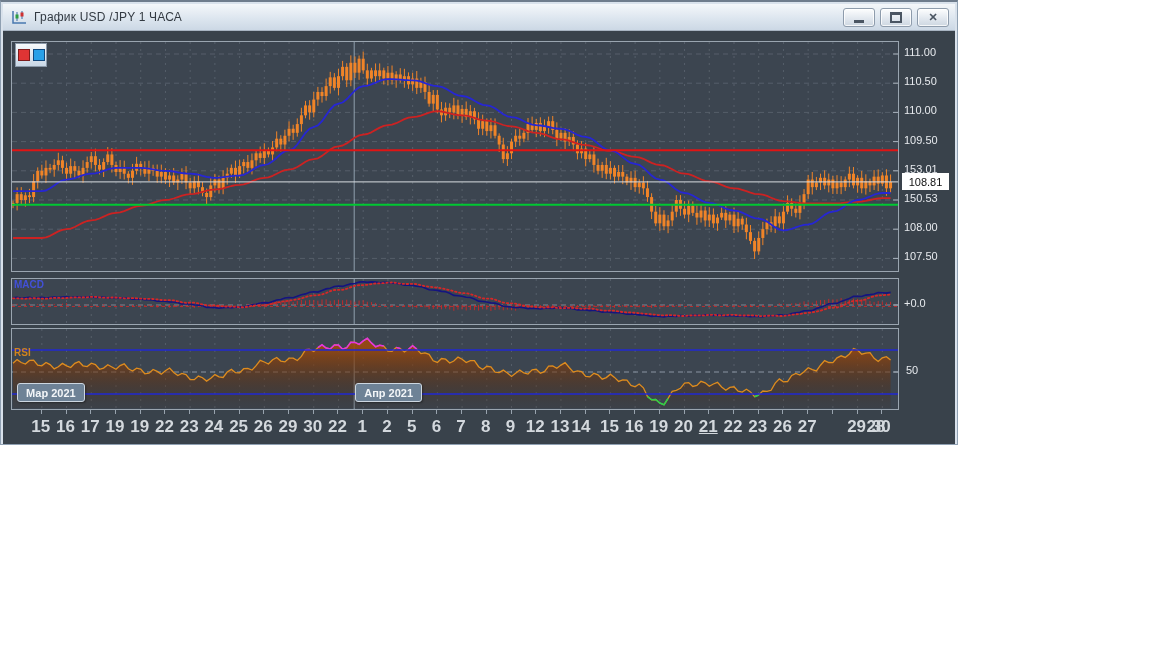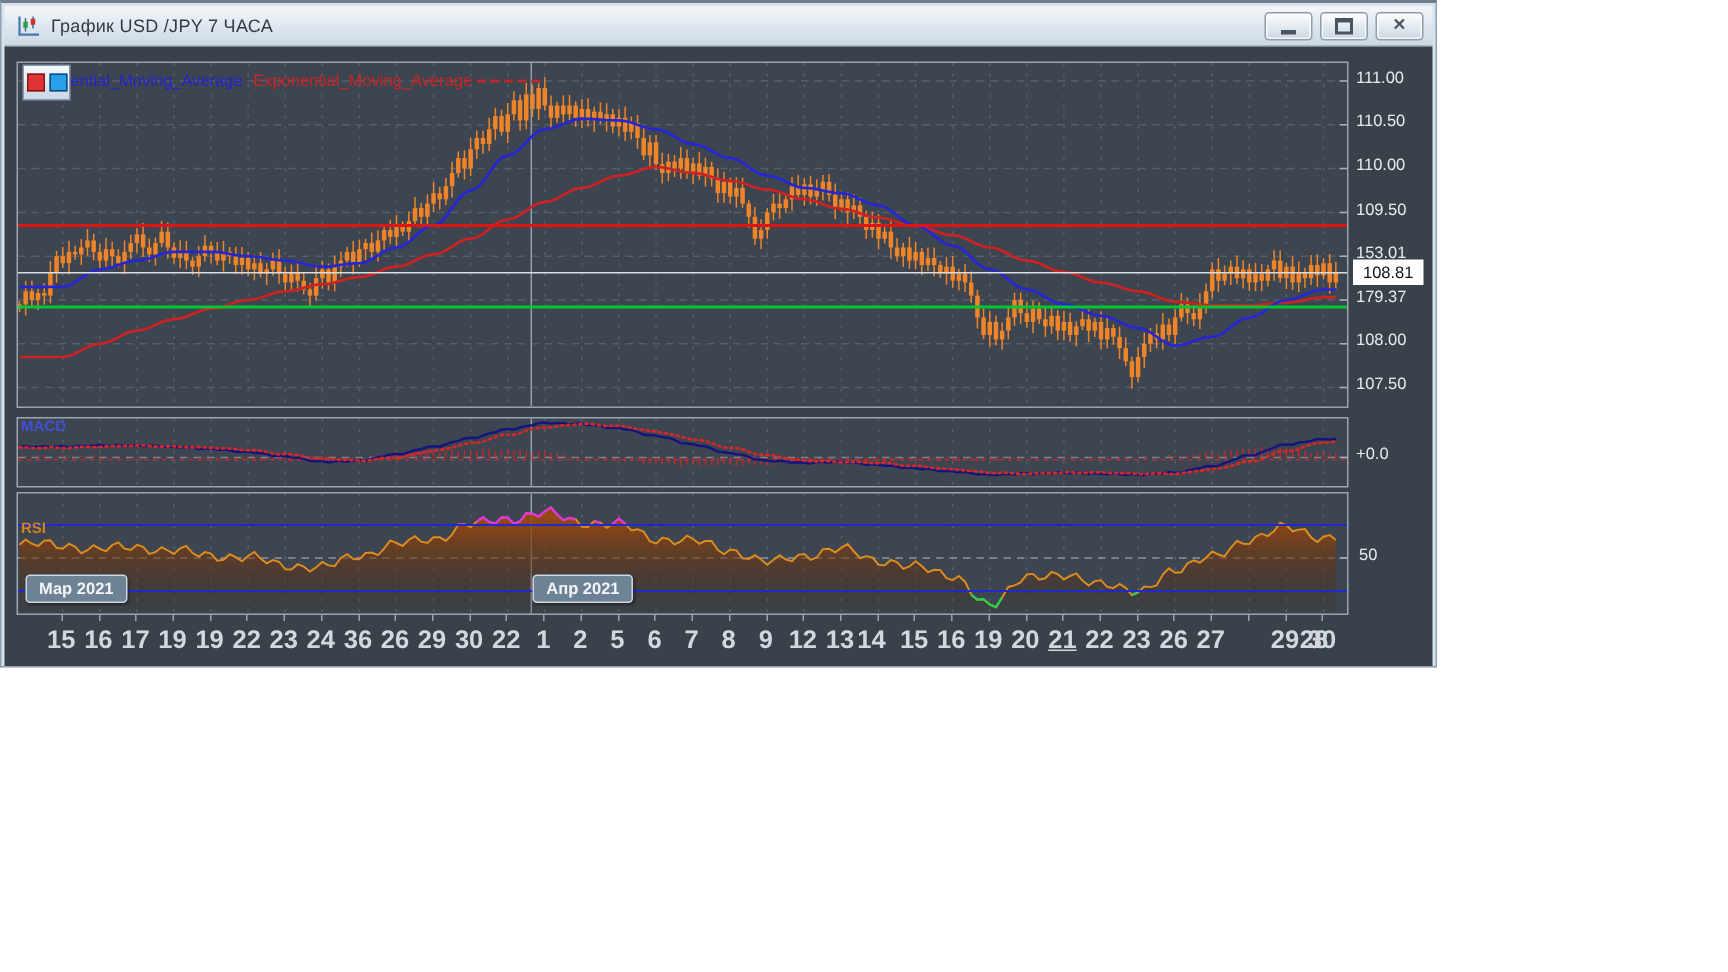--- a/index.html
+++ b/index.html
@@ -56,21 +56,21 @@
   <div class="titlebar">
     <span class="app-icon">
       <svg width="16" height="15" viewBox="0 0 16 15">
         <path d="M2 1 V13 H15" stroke="#4878b0" stroke-width="1.5" fill="none"></path>
         <line x1="6" y1="2" x2="6" y2="11" stroke="#3a6aa0"></line>
         <rect x="4.5" y="4.5" width="3" height="4" fill="#2e9e42"></rect>
         <line x1="11" y1="1" x2="11" y2="9" stroke="#3a6aa0"></line>
         <rect x="9.5" y="2.5" width="3" height="4" fill="#cf3030"></rect>
       </svg>
     </span>
-    <span class="title-text">График USD /JPY  7 ЧАСА</span>
+    <span class="title-text">График USD /JPY  1 ЧАСА</span>
     <span class="winbtns">
       <span class="winbtn">
           <span class="g-min"></span>
         </span>
       <span class="winbtn">
           <span class="g-res"></span>
         </span>
       <span class="winbtn">
           <span class="g-close">✕</span>
         </span>
@@ -880,34 +880,29 @@
     </div>
 
     <span class="pane-label" id="macd-label">MACD</span>
     <span class="pane-label" id="rsi-label">RSI</span>
 
     <div class="legend">
       <span class="legend-box">
         <span class="sq sq-red"></span>
         <span class="sq sq-blue"></span>
       </span>
-      <span class="legend-text">
-        <span class="lt-blue">ential_Moving_Average</span>
-        <span class="lt-red">Exponential_Moving_Average</span>
-        <span class="lt-dash"></span>
-      </span>
     </div>
 
     <div class="axis-col" id="price-axis">
         <span style="top: 15px;">111.00</span>
         <span style="top: 44.2px;">110.50</span>
         <span style="top: 73.4px;">110.00</span>
         <span style="top: 102.6px;">109.50</span>
         <span style="top: 131.8px;">153.01</span>
-        <span style="top: 161px;">179.37</span>
+        <span style="top: 161px;">150.53</span>
         <span style="top: 190.2px;">108.00</span>
         <span style="top: 219.4px;">107.50</span>
       </div>
     <div class="price-box" id="price-box" style="top: 142.396px;">108.81</div>
     <span class="macd-zero" id="macd-zero" style="top: 266px;">+0.0</span>
     <span class="rsi-fifty" id="rsi-fifty" style="top: 333px;">50</span>
 
     <div class="month-box" id="month-mar" style="left: 14px;">Мар 2021</div>
     <div class="month-box" id="month-apr" style="left: 352.2px;">Апр 2021</div>
 
@@ -950,21 +945,21 @@
       </div>
     <div id="date-axis">
         <span style="left: 37.84px;">15</span>
         <span style="left: 62.56px;">16</span>
         <span style="left: 87.28px;">17</span>
         <span style="left: 112px;">19</span>
         <span style="left: 136.72px;">19</span>
         <span style="left: 161.44px;">22</span>
         <span style="left: 186.16px;">23</span>
         <span style="left: 210.88px;">24</span>
-        <span style="left: 235.6px;">36</span>
+        <span style="left: 235.6px;">25</span>
         <span style="left: 260.32px;">26</span>
         <span style="left: 285.04px;">29</span>
         <span style="left: 309.76px;">30</span>
         <span style="left: 334.48px;">22</span>
         <span style="left: 359.2px;">1</span>
         <span style="left: 383.92px;">2</span>
         <span style="left: 408.64px;">5</span>
         <span style="left: 433.36px;">6</span>
         <span style="left: 458.08px;">7</span>
         <span style="left: 482.8px;">8</span>

